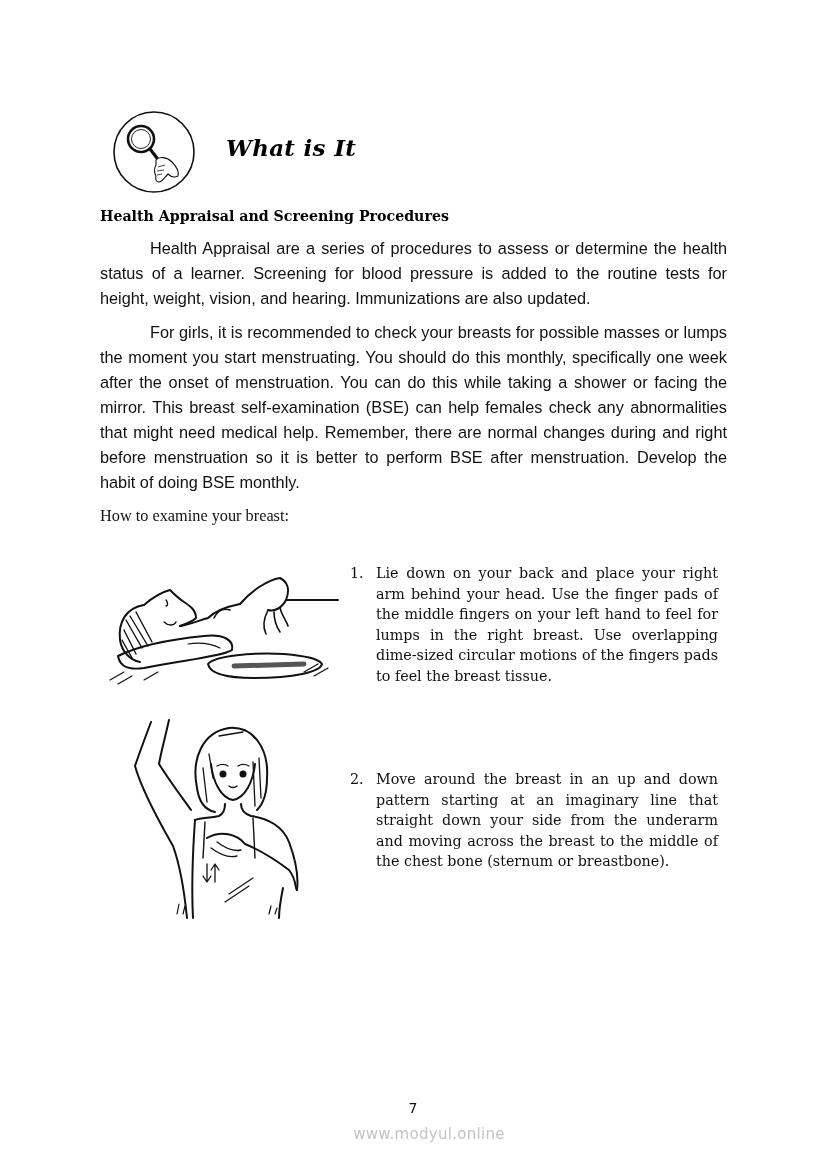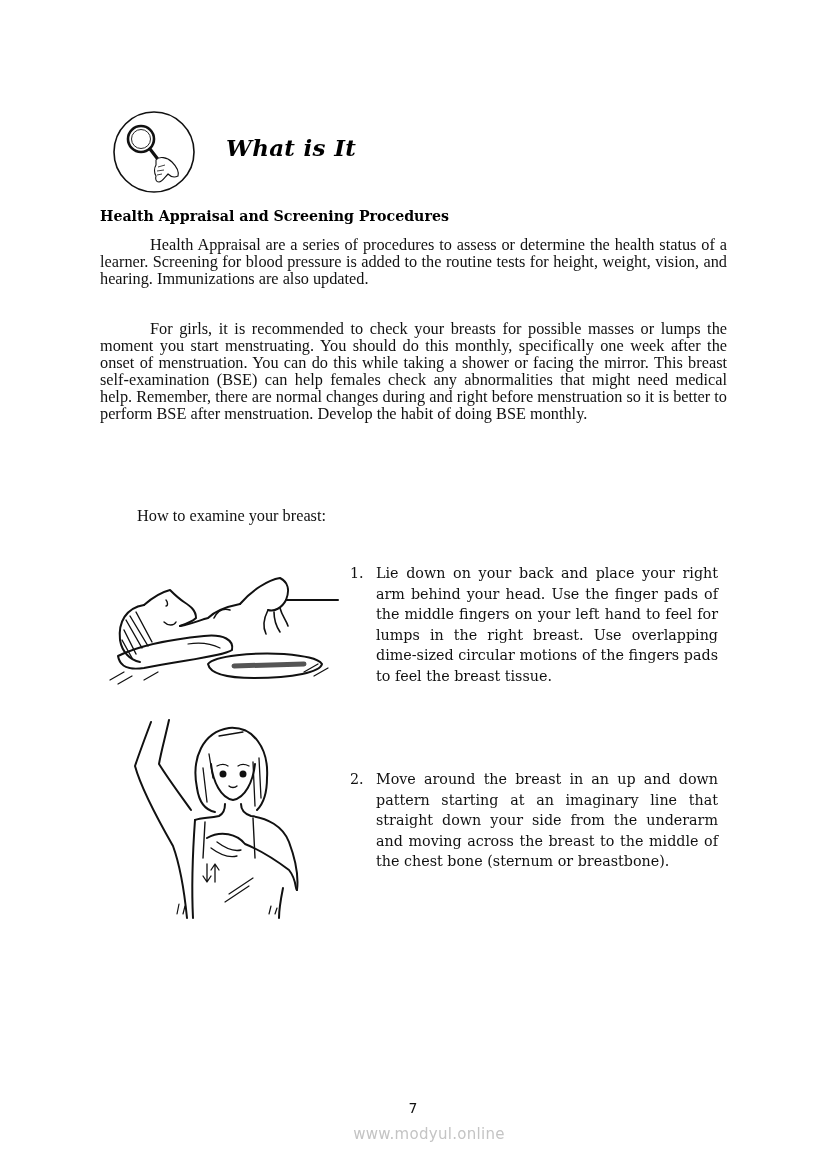--- a/index.html
+++ b/index.html
@@ -4,27 +4,27 @@
   <style>
     html, body { margin: 0; padding: 0; background: #ffffff; }
     body { width: 826px; height: 1169px; position: relative; overflow: hidden;
       font-family: "DejaVu Serif", "Liberation Serif", serif; color: #111; }
     .page { position: absolute; left: 0; top: 0; width: 706px; height: 1169px; }
     .section-icon { position: absolute; left: 112px; top: 110px; width: 84px; height: 84px; }
     .section-title { position: absolute; left: 226px; top: 134px; font-family: "DejaVu Serif", serif;
       font-weight: bold; font-style: italic; font-size: 23px; letter-spacing: 0.3px; color: #000; }
     .sub-heading { position: absolute; left: 100px; top: 208px; font-family: "DejaVu Serif", serif;
       font-weight: bold; font-size: 14.2px; color: #000; }
-    .para { position: absolute; left: 100px; width: 627px; font-family: Liberation Serif, serif;
-      font-size: 16.3px; line-height: 17px; text-align: justify; color: #111; }
+    .para { position: absolute; left: 100px; width: 627px; font-family: Liberation Sans, sans-serif;
+      font-size: 16.3px; line-height: 25px; text-align: justify; color: #111; }
     .para .indent { display: inline-block; width: 50px; }
     .para1 { top: 236px; }
     .para2 { top: 320px; }
     .lead-in { position: absolute; left: 100px; top: 506px; font-family: "Liberation Serif", serif;
-      font-size: 16.3px; color: #111; margin-left: 37px; }
+      font-size: 16.3px; color: #111; }
     .step { position: absolute; left: 350px; width: 368px; font-family: "DejaVu Serif", serif;
       font-size: 14.3px; line-height: 20.6px; color: #111; }
     .step .num { position: absolute; left: 0; top: 0; }
     .step .text { display: block; margin-left: 26px; text-align: justify; }
     .step1 { top: 563px; }
     .step2 { top: 769px; }
     .illus1 { position: absolute; left: 104px; top: 560px; width: 236px; height: 128px; }
     .illus2 { position: absolute; left: 133px; top: 718px; width: 176px; height: 204px; }
     .page-number { position: absolute; left: 0; width: 826px; top: 1100px; text-align: center;
       font-family: "DejaVu Sans", sans-serif; font-size: 14px; color: #111; }

